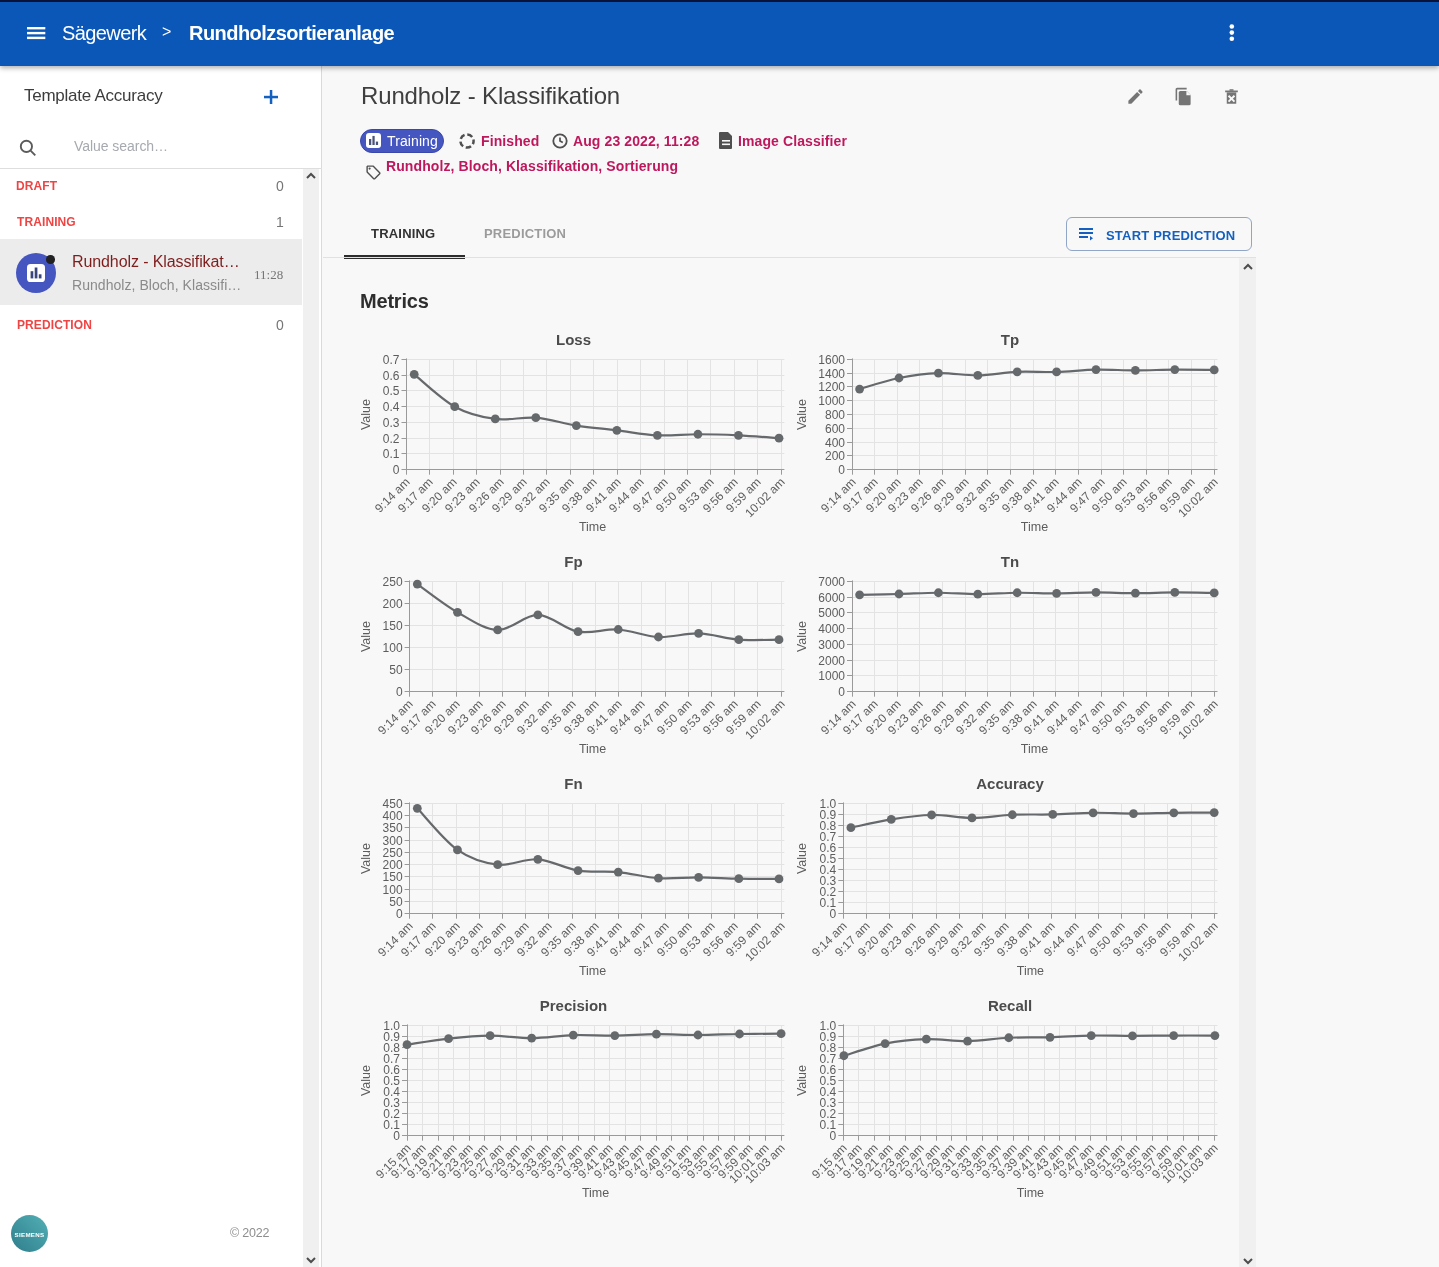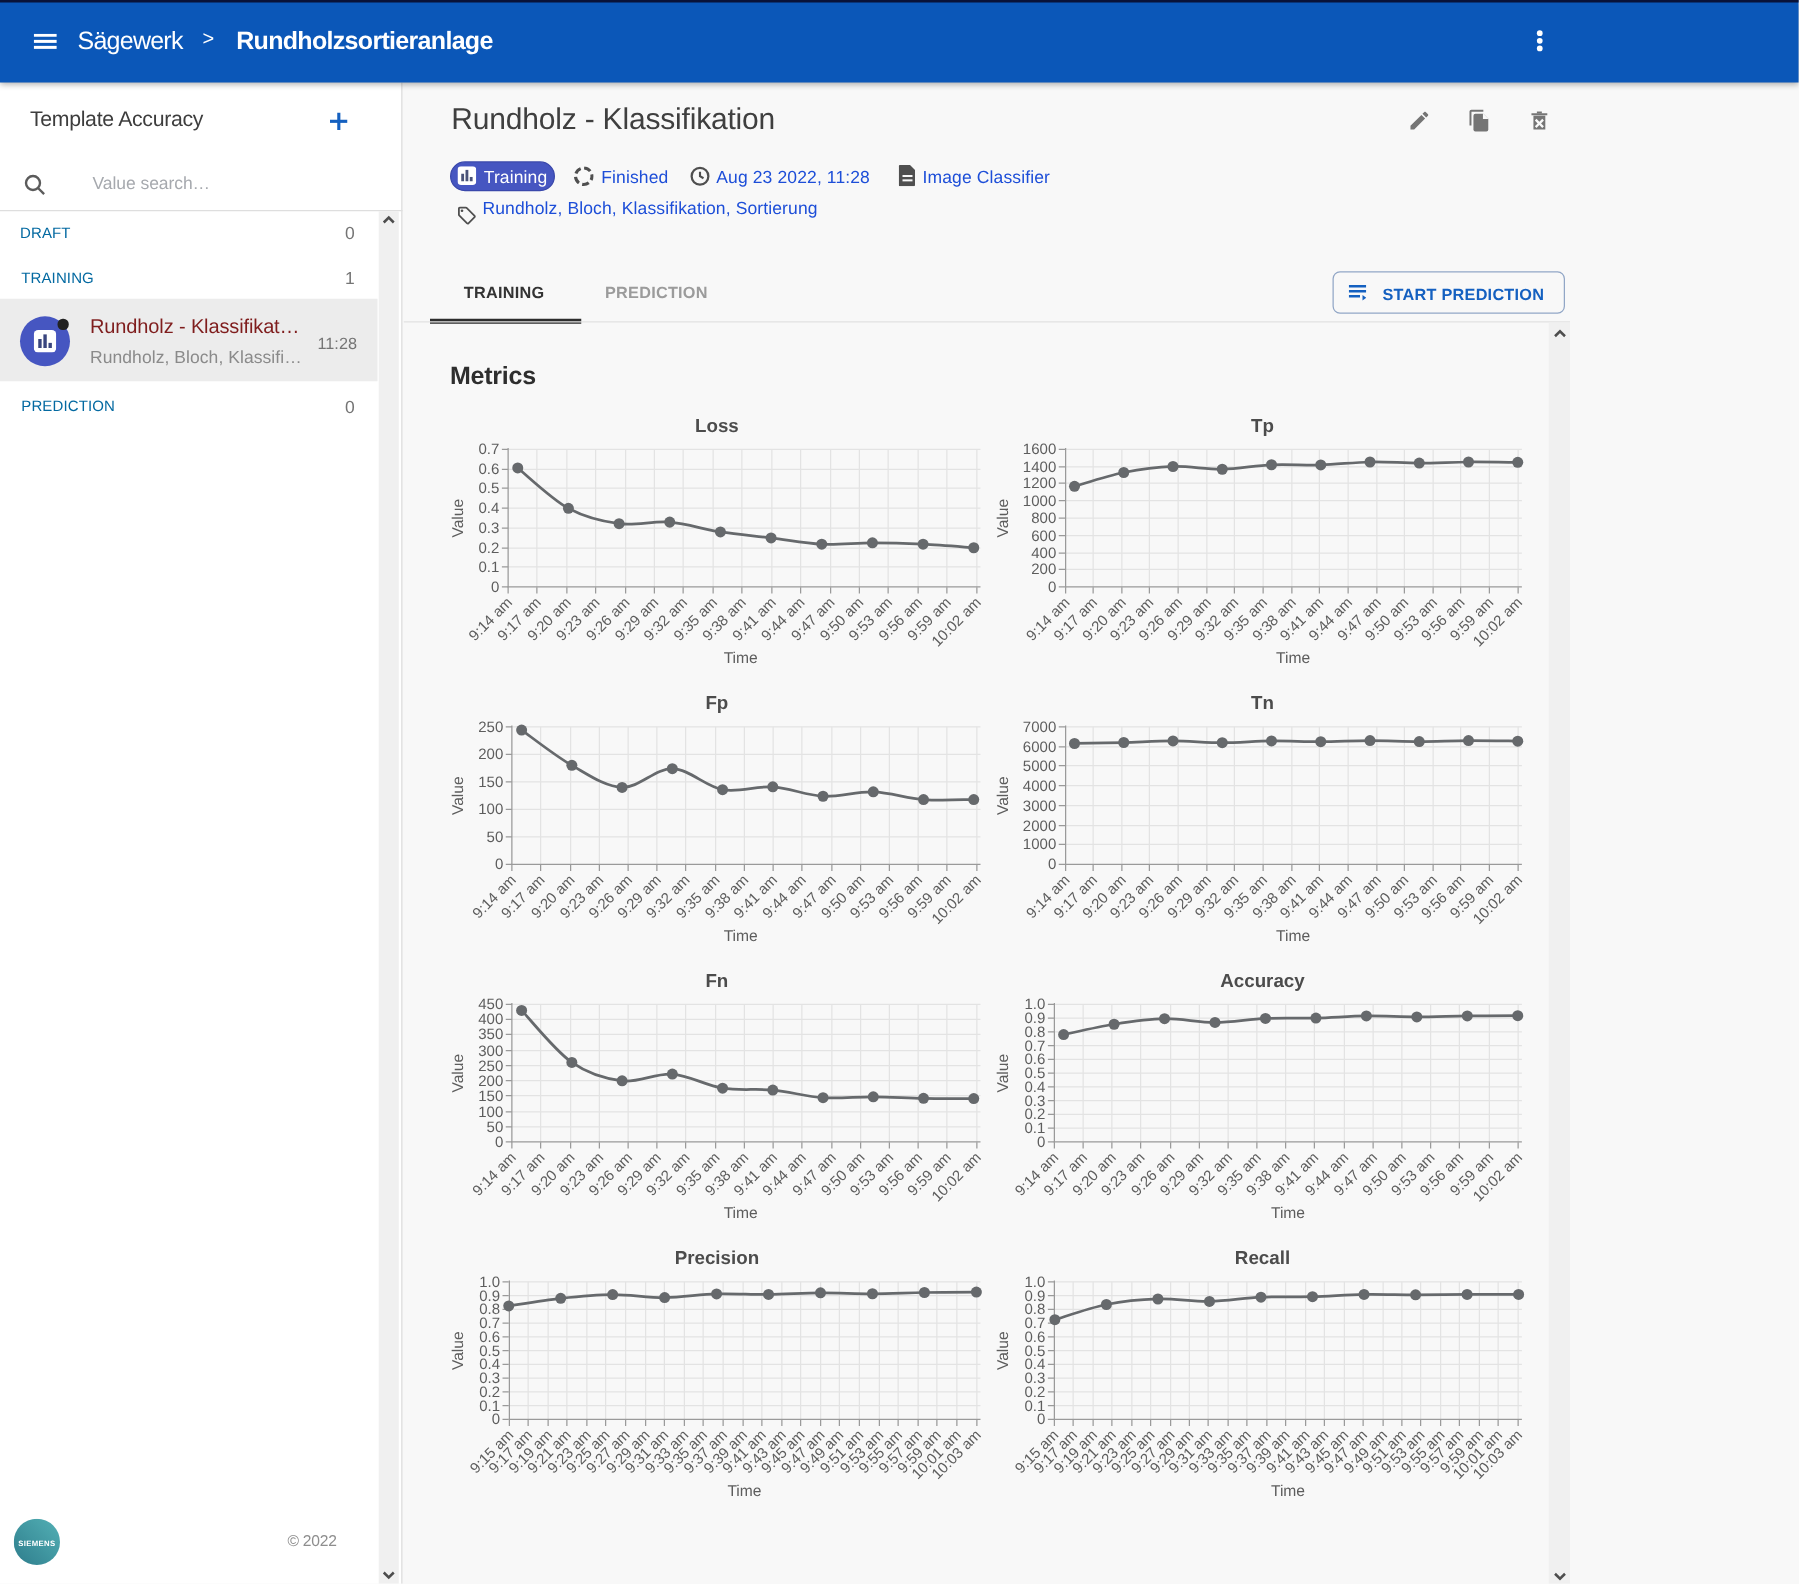--- a/index.html
+++ b/index.html
@@ -4,22 +4,22 @@
 <style>
 * { margin:0; padding:0; box-sizing:border-box; }
 html,body { width:1439px; height:1267px; overflow:hidden; }
 body { font-family:"Liberation Sans", sans-serif; background:#f8f8f8; position:relative; }
 .abs { position:absolute; }
 .appbar { left:0; top:0; width:1439px; height:66px; background:#0b57b8; box-shadow:0 2px 5px rgba(0,0,0,0.32); z-index:6; }
 .topstrip { left:0; top:0; width:1439px; height:2px; background:#091238; z-index:7; }
 .sidebar { left:0; top:66px; width:322px; height:1201px; background:#ffffff; border-right:1px solid #dadada; z-index:2; }
 .content-divider { left:323px; top:257px; width:933px; height:1px; background:#e1e1e1; }
 .crumb { color:#fff; font-size:20px; top:22px; letter-spacing:-0.6px; z-index:8; }
-.chips-text { font-size:14px; letter-spacing:0.1px; color:#1d4ed8; }
-.seclabel { font-size:12px; color:#0369a1; letter-spacing:0.1px; }
+.chips-text { font-size:14px; letter-spacing:0.1px; color:#be185d;font-weight:bold; }
+.seclabel { font-size:12px; color:#ef4444; letter-spacing:0.1px;font-weight:bold; }
 .tick-scrollbar { background:#f0f0f0; }
 </style>
 </head>
 <body>
 
 <div class="abs appbar"></div>
 <div class="abs topstrip"></div>
 <svg class="abs" style="left:26.8px;top:26.8px;z-index:8" width="19" height="13">
  <rect x="0" y="0" width="18.3" height="2.4" fill="#fff"></rect>
  <rect x="0" y="4.9" width="18.3" height="2.4" fill="#fff"></rect>
@@ -55,21 +55,21 @@
 <div class="abs" style="left:16px;top:253px;width:40px;height:40px;border-radius:50%;background:#4656c1;z-index:3;"></div>
 <svg class="abs" style="left:27px;top:264px;z-index:4" width="18" height="18" viewBox="0 0 18 18">
  <rect x="0" y="0" width="18" height="18" rx="3.6" fill="#fff"></rect>
  <rect x="3.6" y="7.2" width="2.7" height="7.2" fill="#39457e"></rect>
  <rect x="7.7" y="3.5" width="2.7" height="10.9" fill="#39457e"></rect>
  <rect x="11.8" y="10.3" width="2.7" height="4.1" fill="#39457e"></rect>
 </svg>
 <div class="abs" style="left:46px;top:255px;width:8.5px;height:8.5px;border-radius:50%;background:#222;z-index:4;"></div>
 <div class="abs" style="left:72px;top:253px;font-size:16px;letter-spacing:-0.1px;color:#7f1d1d;z-index:3;">Rundholz - Klassifikat…</div>
 <div class="abs" style="left:72px;top:277px;font-size:14px;letter-spacing:0.05px;color:#8a8a8a;z-index:3;">Rundholz, Bloch, Klassifi…</div>
-<div class="abs" style="left:254px;top:267px;font-size:13px;color:#757575;z-index:3;">11:28</div>
+<div class="abs" style="left:254px;top:267px;font-size:13px;color:#757575;z-index:3;font-family:Liberation Serif, serif;">11:28</div>
 <div class="abs seclabel" style="left:17px;top:318px;z-index:3;">PREDICTION</div>
 <div class="abs" style="left:276px;top:317px;font-size:14px;color:#757575;z-index:3;">0</div>
 
 <svg class="abs" style="left:11px;top:1215px;z-index:3" width="37" height="37" viewBox="0 0 37 37">
  <defs>
       <linearGradient id="siem" x1="0" y1="1" x2="1" y2="0">
   <stop offset="0" stop-color="#2e7d8c"></stop>
         <stop offset="1" stop-color="#53b0b5"></stop>
  </linearGradient>
     </defs>

